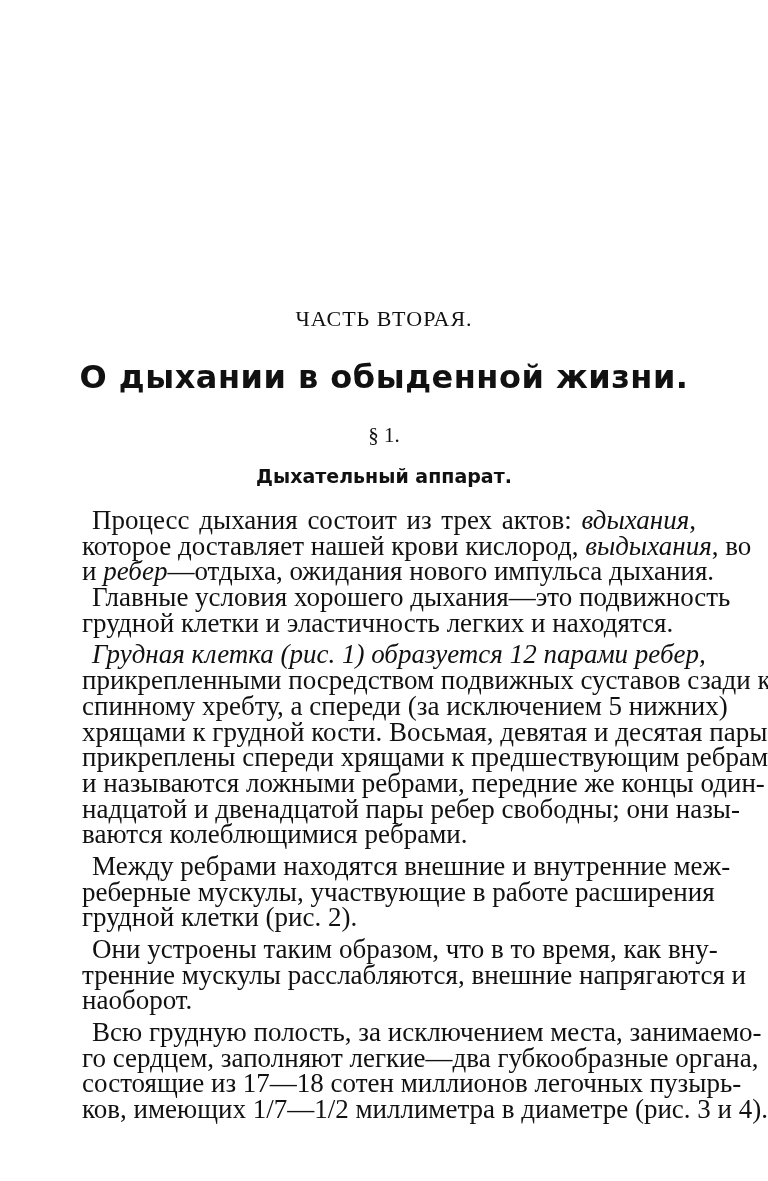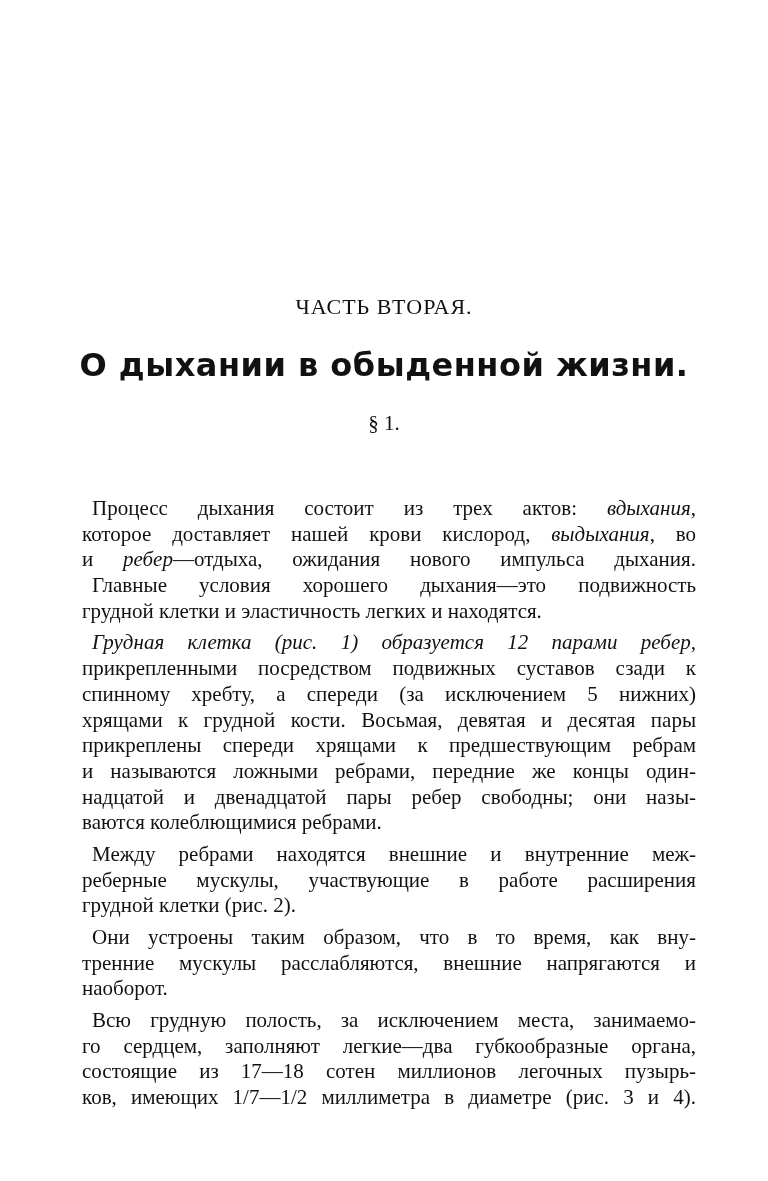--- a/index.html
+++ b/index.html
@@ -1,39 +1,40 @@
 <!DOCTYPE html>
 <html><head>
 <meta charset="utf-8">
 <style>
   html, body { margin:0; padding:0; background:#ffffff; }
   body { width:768px; height:1181px; position:relative; overflow:hidden; color:#111; }
-  .page { position:absolute; left:0; top:4px; width:768px; height:839px; }
+  .page { position:absolute; left:0; top:16px; width:768px; height:839px; }
   .part { position:absolute; top:290px; left:0; width:768px; text-align:center;
     font-family:"Liberation Serif", serif; font-size:22px; letter-spacing:1px; }
   .title { position:absolute; top:342px; left:0; width:768px; text-align:center;
     font-family:"DejaVu Sans", sans-serif; font-weight:bold; font-size:32px; letter-spacing:0.5px; }
   .section { position:absolute; top:407px; left:0; width:768px; text-align:center;
     font-family:"Liberation Serif", serif; font-size:21px; }
   .subtitle { position:absolute; top:449px; left:0; width:768px; text-align:center;
     font-family:"DejaVu Sans", sans-serif; font-weight:bold; font-size:19px; }
   .body { position:absolute; left:82px; top:492px; width:614px;
-    font-family:"Liberation Serif", serif; font-size:21px; line-height:25.7px; }
+    font-family:"Liberation Serif", serif; font-size:27px; line-height:25.7px; }
   .line { display:block; white-space:nowrap; text-align:justify; text-align-last:justify; height:25.7px; }
   .line.last { text-align-last:left; }
   .gap { height:6px; }
   i { font-style:italic; }
 </style>
 </head>
 <body>
 
 <div class="page">
   <div class="part">ЧАСТЬ ВТОРАЯ.</div>
   <div class="title">О дыхании в обыденной жизни.</div>
   <div class="section">§ 1.</div>
+  <div class="subtitle">Дыхательный аппарат.</div>
 
   <div class="body">
     <div>
       <span class="line" style="padding-left:10px;">Процесс дыхания состоит из трех актов: <i>вдыхания</i>,</span>
       <span class="line">которое доставляет нашей крови кислород, <i>выдыхания</i>, во</span>
       <span class="line">и <i>ребер</i>—отдыха, ожидания нового импульса дыхания.</span>
     </div>
     <div>
       <span class="line" style="padding-left:10px;">Главные условия хорошего дыхания—это подвижность</span>
       <span class="line last">грудной клетки и эластичность легких и находятся.</span>

